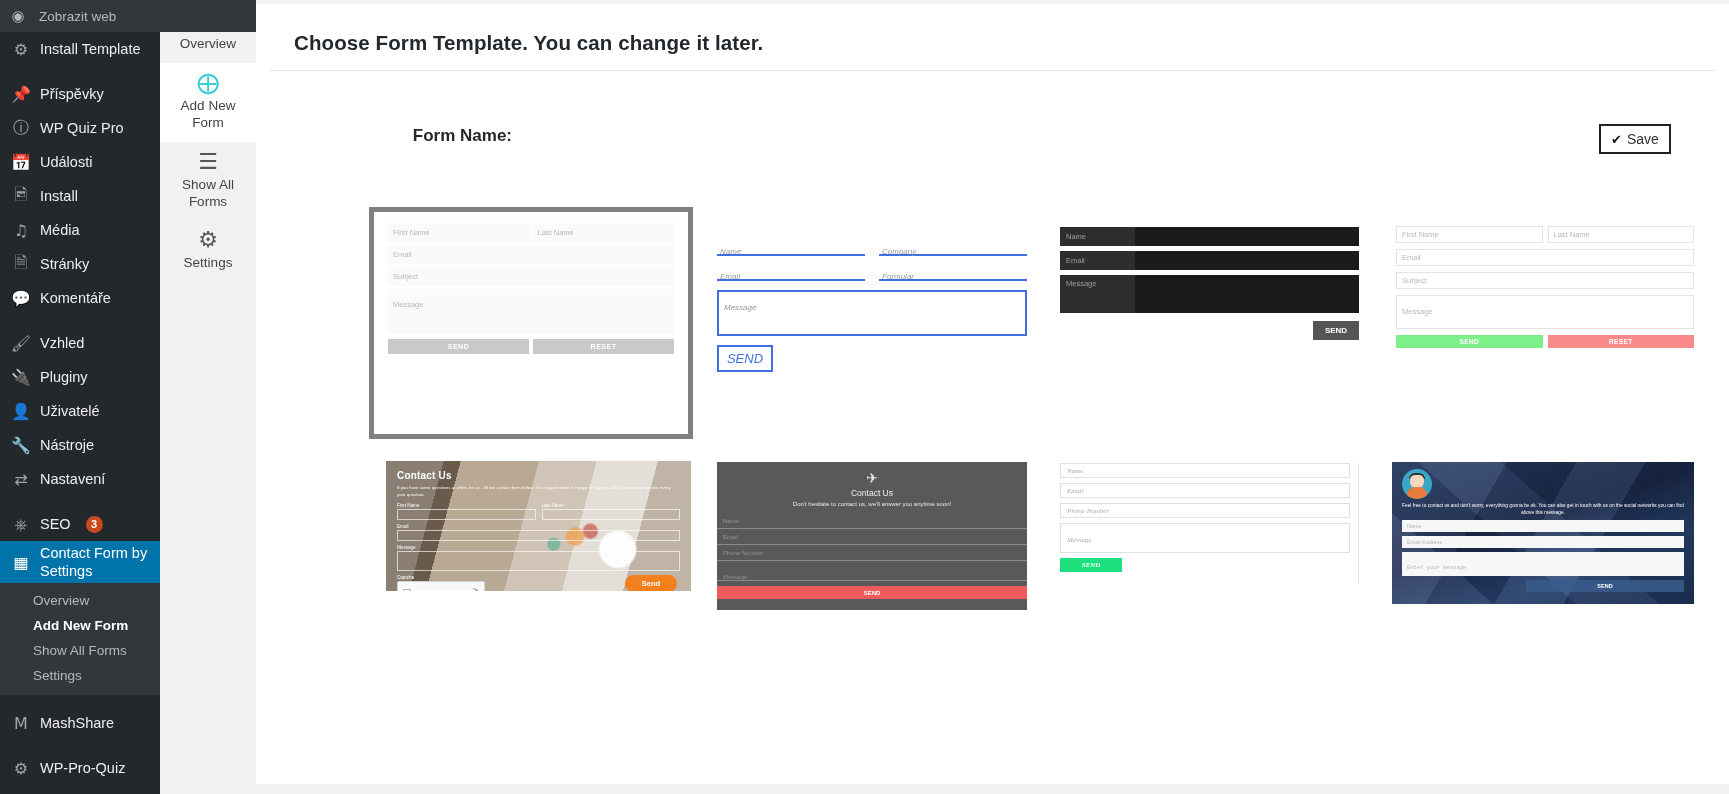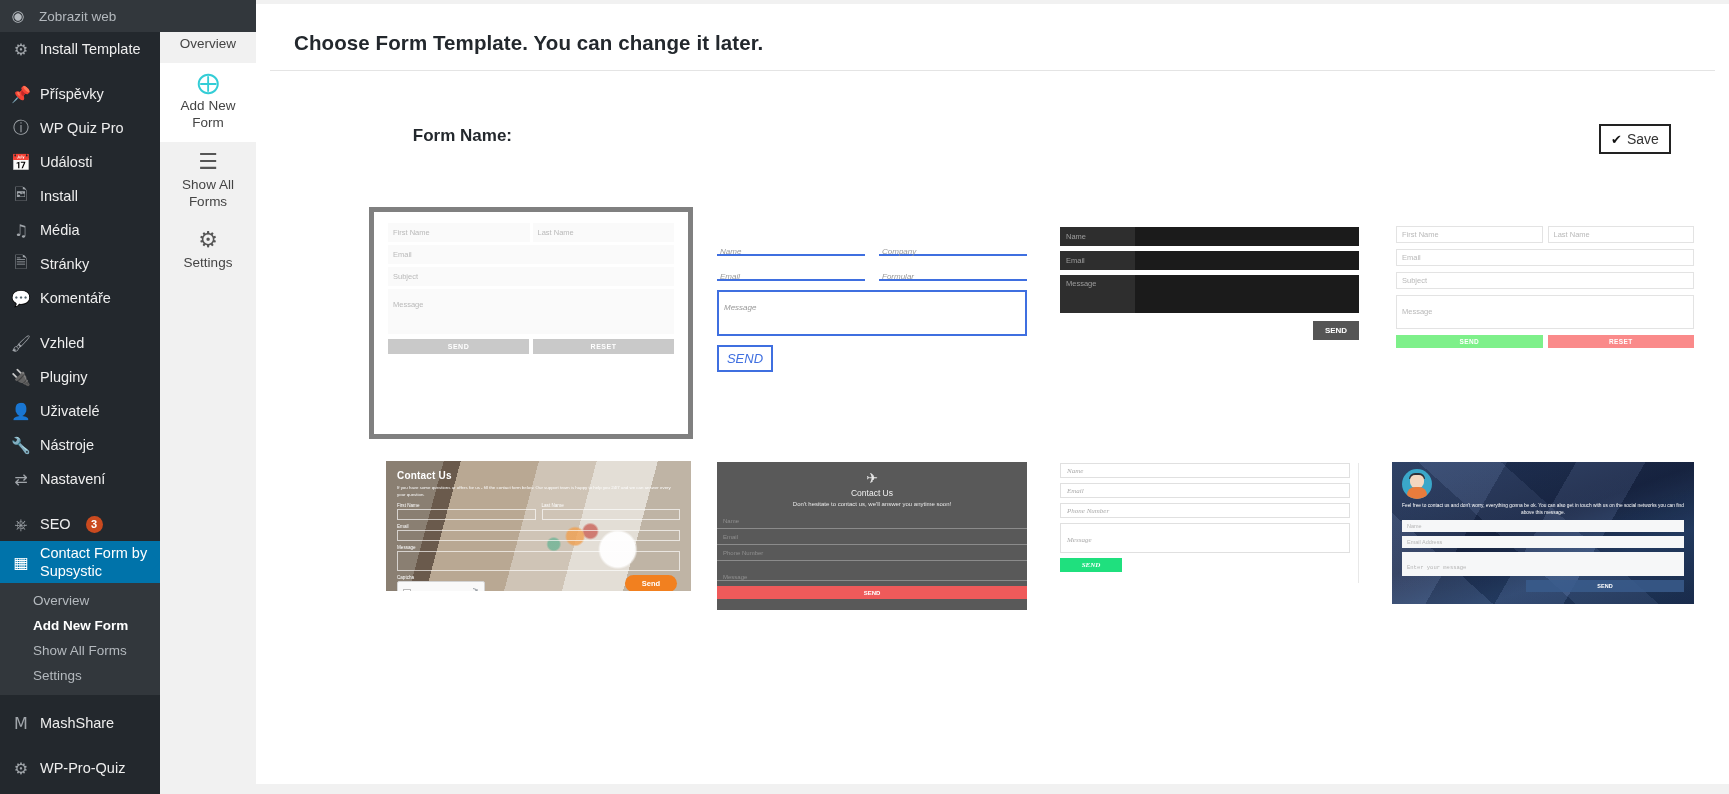--- a/index.html
+++ b/index.html
@@ -428,21 +428,21 @@
   </div>
 
   <div class="menu-item spacer-top">
     <span class="mi-icon gly">⎈</span>
     <span class="mi-label">SEO</span>
     <span class="badge-count">3</span>
   </div>
 
   <div class="menu-item active two-line">
     <span class="mi-icon gly">▦</span>
-    <span class="mi-label">Contact Form by Supsystic</span>
+    <span class="mi-label">Contact Form by Settings</span>
   </div>
 
   <div class="submenu">
     <div class="sub-item">Overview</div>
     <div class="sub-item current">Add New Form</div>
     <div class="sub-item">Show All Forms</div>
     <div class="sub-item">Settings</div>
   </div>
 
   <div class="menu-item spacer-top">

